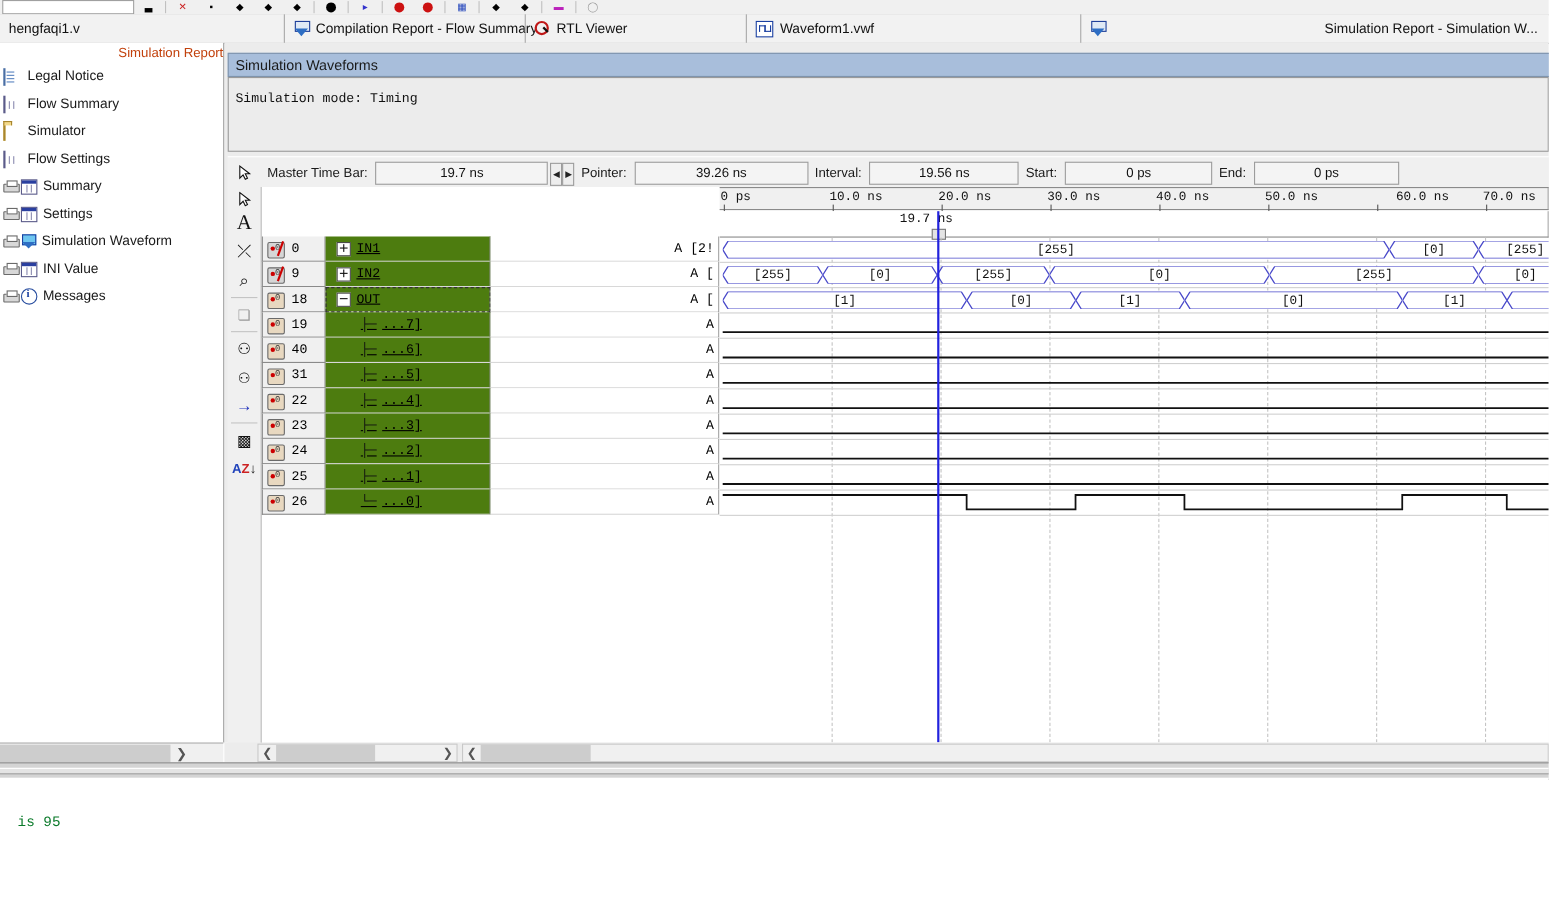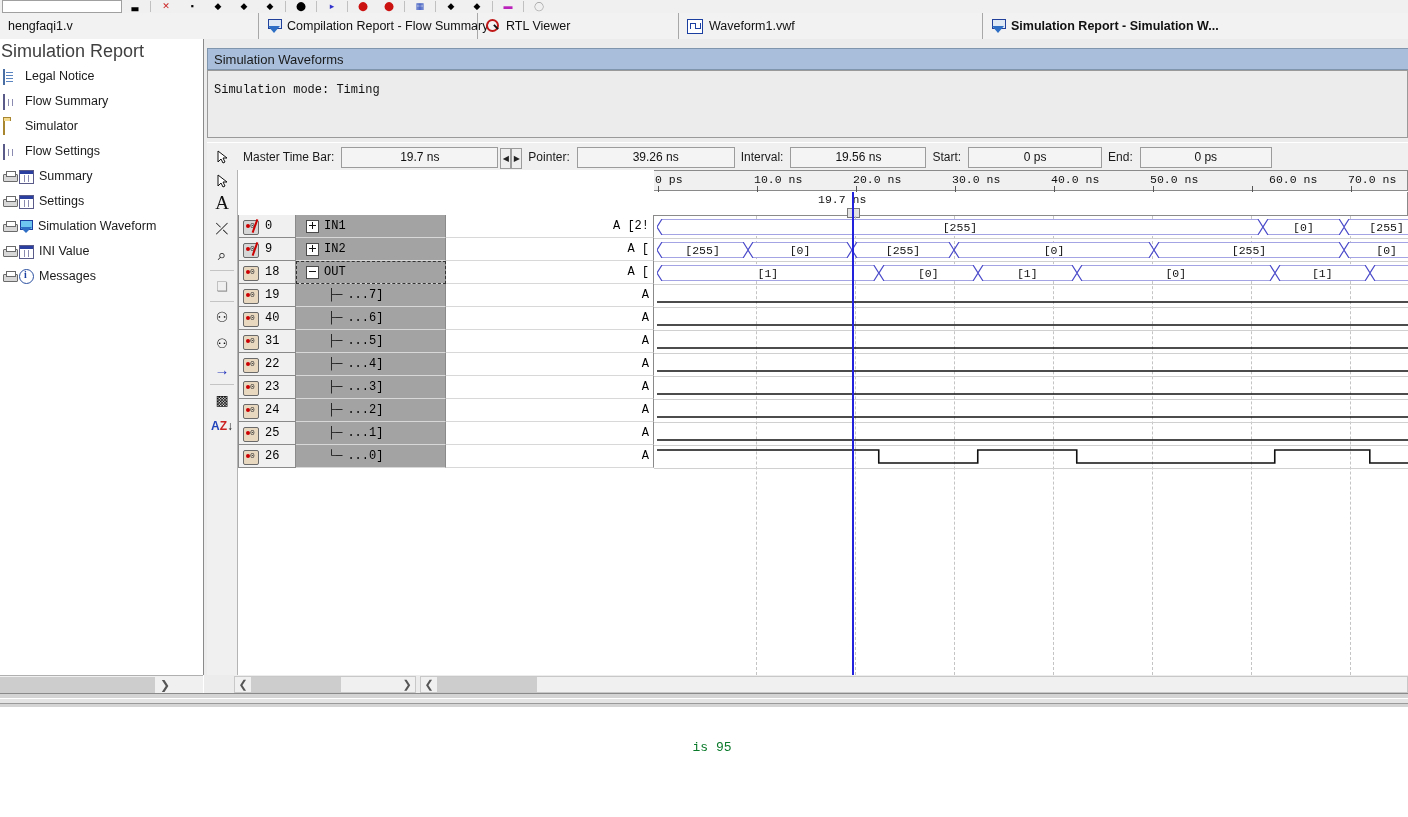--- a/index.html
+++ b/index.html
@@ -18,21 +18,21 @@
     font-size:9px;line-height:9px;}
   .tb-sep{width:1px;height:11px;background:#c0c0c0;margin:0 2px;}
   .tb-box{width:118px;height:11px;background:#fff;border:1px solid #a0a0a0;margin-left:2px;}
 
   
   .tabbar{position:absolute;left:0;top:13px;width:1408px;height:26px;background:#f2f2f2;
     border-bottom:1px solid #9a9a9a;display:flex;align-items:stretch;}
   .tab{display:flex;align-items:center;gap:6px;padding:0 10px 0 8px;
     border-left:1px solid #a8a8a8;height:26px;white-space:nowrap;font-size:12.5px;color:#111;}
   .tab:first-child{border-left:none;}
-  .tab.active{font-weight:bold;}
+  .tab.active{font-weight:normal;justify-content:space-between;}
   .tab .ic{flex:0 0 auto;display:inline-block;}
 
   
   .ico-report{width:14px;height:14px;position:relative;}
   .ico-report:before{content:"";position:absolute;left:1px;top:0;width:12px;height:8px;
     background:#dfe9f5;border:1px solid #20409a;}
   .ico-report:after{content:"";position:absolute;left:1px;top:7px;width:0;height:0;
     border-left:6px solid transparent;border-right:6px solid transparent;border-top:7px solid #2e6ec4;}
   .ico-rtl{width:14px;height:14px;position:relative;}
   .ico-rtl:before{content:"";position:absolute;left:0;top:0;width:9px;height:9px;
@@ -41,21 +41,21 @@
     background:#111;transform:rotate(45deg);}
   .ico-vwf{width:14px;height:13px;border:1px solid #1a3fa0;background:#fff;position:relative;}
   .ico-vwf:before{content:"";position:absolute;left:2px;top:3px;width:4px;height:5px;
     border:1px solid #1a3fa0;border-bottom:none;}
   .ico-vwf:after{content:"";position:absolute;left:7px;top:3px;width:4px;height:5px;
     border:1px solid #1a3fa0;border-top:none;}
 
   
   .leftpane{position:absolute;left:0;top:39px;width:203px;height:636px;background:#fff;
     border-right:1px solid #8a8a8a;overflow:hidden;}
-  .ltitle{padding:2px 0 2px 1px;font-size:18px;color:#404040;}
+  .ltitle{padding:2px 0 2px 1px;font-size:12px;color:#c2410c;text-align:right;}
   .tree{padding:0;}
   .tnode{display:flex;align-items:center;gap:5px;height:25px;padding-left:3px;
     font-size:12.5px;color:#1a1a1a;white-space:nowrap;}
   .tnode .lbl{line-height:25px;}
   .ic16{width:17px;height:14px;position:relative;flex:0 0 auto;}
   .ic-doc{width:11px;height:13px;background:#fff;border:1px solid #4a6fa5;position:relative;}
   .ic-doc:before{content:"";position:absolute;left:2px;top:2px;width:7px;height:1px;
     box-shadow:0 3px 0 #5a84c0,0 6px 0 #5a84c0,0 9px 0 #5a84c0;background:#5a84c0;}
   .ic-grid{width:13px;height:12px;background:#fff;border:1px solid #5b5b8a;position:relative;}
   .ic-grid.pink:before{content:"";position:absolute;left:0;top:0;right:0;height:3px;background:#c060c0;}
@@ -134,21 +134,21 @@
   .tagico .body{position:absolute;left:0;top:0;width:14px;height:13px;background:#d6d6d6;
     border:1px solid #6a6a6a;border-radius:2px;}
   .tagico .dot{position:absolute;left:3px;top:4px;width:4px;height:4px;border-radius:50%;background:#cc0000;}
   .tagico .zero{position:absolute;left:7px;top:1px;font-size:8px;
     font-family:"Liberation Mono",monospace;color:#333;}
   .tagico.out .body{background:#e8d8c0;}
   .tagico .sl{position:absolute;left:11px;top:-1px;width:2px;height:14px;background:#cc0000;
     transform:rotate(20deg);}
   .cell-name{width:150px;box-sizing:border-box;border-right:1px solid #8a8a8a;
     border-bottom:1px solid #d8d8d8;display:flex;align-items:center;gap:5px;padding-left:10px;
-    font-family:"Liberation Mono",monospace;font-size:12px;background:#a3a3a3;}
+    font-family:"Liberation Mono",monospace;font-size:12px;background:#4d7c0f;text-decoration:underline;}
   .cell-name.sel{outline:1px dashed #333;outline-offset:-1px;}
   .exp{width:11px;height:11px;border:1px solid #4a4a4a;background:#fff;position:relative;flex:0 0 auto;}
   .exp:before{content:"";position:absolute;left:2px;top:4px;width:7px;height:1px;background:#111;}
   .exp.plus:after{content:"";position:absolute;left:5px;top:1px;width:1px;height:7px;background:#111;}
   .cell-val{flex:1;box-sizing:border-box;border-right:1px solid #8a8a8a;
     border-bottom:1px solid #d8d8d8;display:flex;align-items:center;justify-content:flex-end;
     padding-right:4px;font-family:"Liberation Mono",monospace;font-size:12px;background:#fff;
     overflow:hidden;white-space:nowrap;}
   .indent{font-family:"Liberation Mono",monospace;color:#111;white-space:pre;}
 
@@ -180,21 +180,21 @@
   .sbar .arw{width:16px;text-align:center;font-size:11px;color:#555;}
   .sbar .thumb{height:15px;background:#cdcdcd;}
 
   
   .divider{position:absolute;left:0;top:693px;width:1408px;height:14px;background:#d4d4d4;
     border-top:1px solid #8a8a8a;border-bottom:1px solid #8a8a8a;}
   .divider .inner{position:absolute;left:0;top:4px;width:1408px;height:4px;
     border-top:1px solid #fff;border-bottom:1px solid #9a9a9a;background:#e4e4e4;}
   .msgpane{position:absolute;left:0;top:707px;width:1408px;height:110px;background:#fff;}
   .msgline{font-family:"Liberation Mono",monospace;font-size:13px;color:#0a7a2a;
-    white-space:pre;padding-left:16px;line-height:22px;text-align:center;}
+    white-space:pre;padding-left:16px;line-height:22px;}
 </style>
 </head>
 <body>
 
 <div class="app">
 
   <div class="toolbar">
     <div class="tb-box"></div>
     <div class="tb-cell">▃</div>
     <div class="tb-sep"></div>

